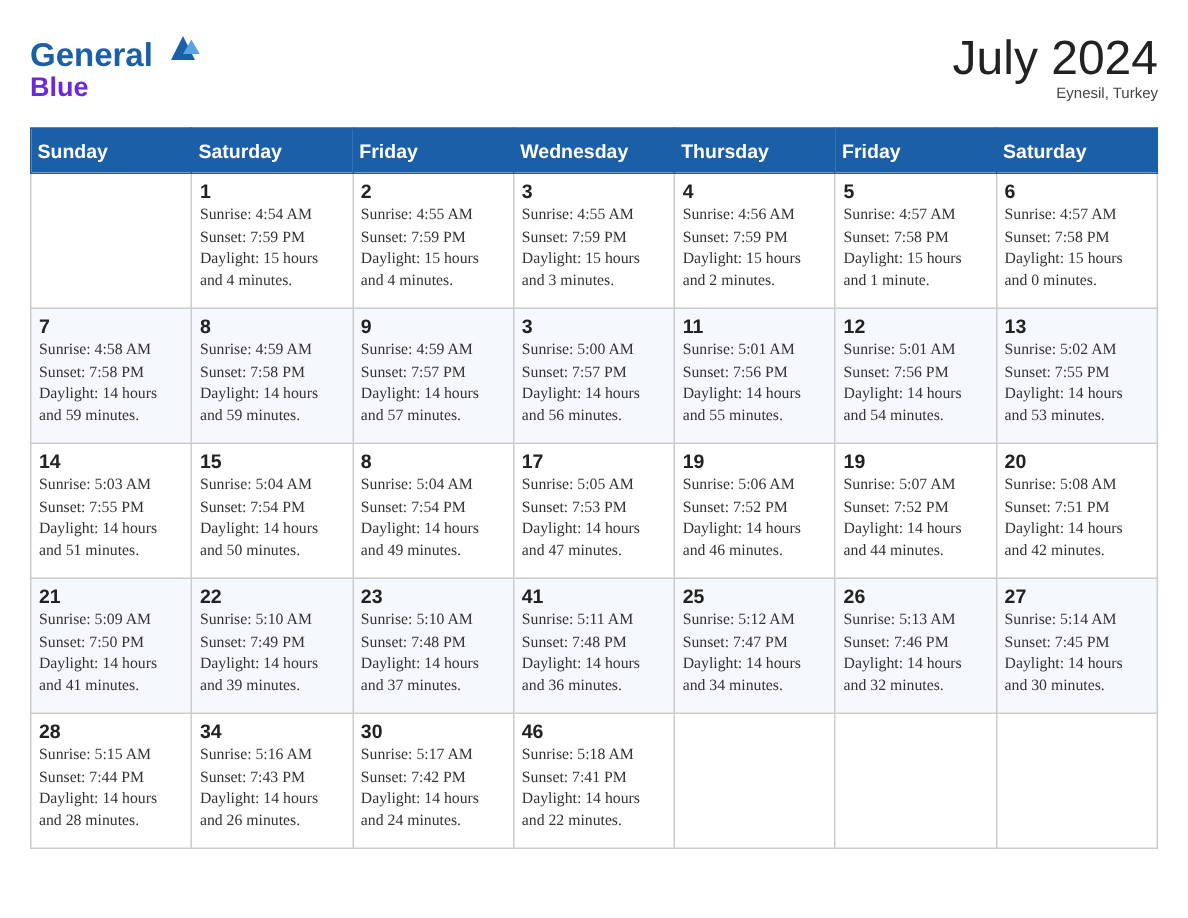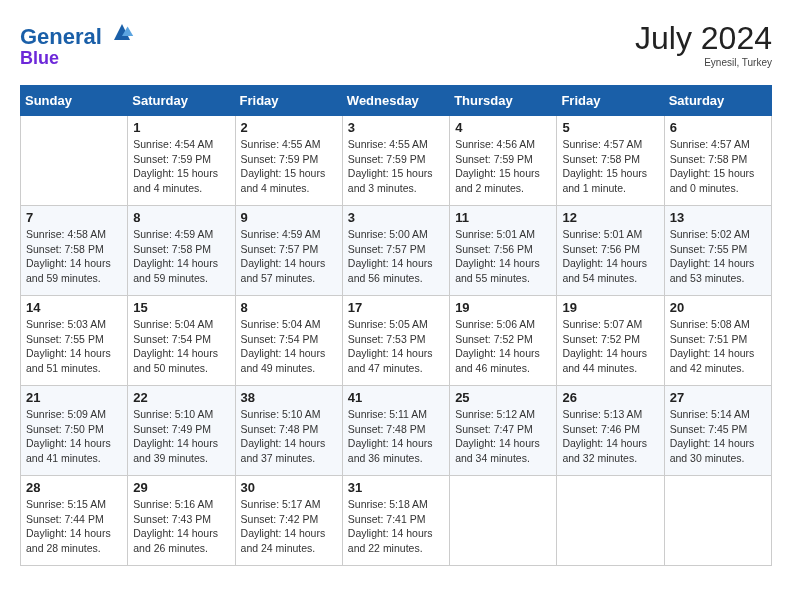--- a/index.html
+++ b/index.html
@@ -73,20 +73,21 @@
       font-size: 13px;
       font-weight: bold;
       color: #222;
       display: block;
       margin-bottom: 2px;
     }
     .day-info {
       font-size: 10.5px;
       color: #333;
       line-height: 1.4;
+      font-family: Liberation Serif, serif;
     }
     tbody tr:nth-child(odd) td {
       background: #fff;
     }
     tbody tr:nth-child(even) td {
       background: #f5f8fc;
     }
     .empty-cell {
       background: #fff !important;
     }
@@ -218,21 +219,21 @@
       <tr>
         <td>
           <span class="day-number">21</span>
           <div class="day-info">Sunrise: 5:09 AM<br>Sunset: 7:50 PM<br>Daylight: 14 hours<br>and 41 minutes.</div>
         </td>
         <td>
           <span class="day-number">22</span>
           <div class="day-info">Sunrise: 5:10 AM<br>Sunset: 7:49 PM<br>Daylight: 14 hours<br>and 39 minutes.</div>
         </td>
         <td>
-          <span class="day-number">38</span>
+          <span class="day-number">23</span>
           <div class="day-info">Sunrise: 5:10 AM<br>Sunset: 7:48 PM<br>Daylight: 14 hours<br>and 37 minutes.</div>
         </td>
         <td>
           <span class="day-number">41</span>
           <div class="day-info">Sunrise: 5:11 AM<br>Sunset: 7:48 PM<br>Daylight: 14 hours<br>and 36 minutes.</div>
         </td>
         <td>
           <span class="day-number">25</span>
           <div class="day-info">Sunrise: 5:12 AM<br>Sunset: 7:47 PM<br>Daylight: 14 hours<br>and 34 minutes.</div>
         </td>
@@ -244,29 +245,29 @@
           <span class="day-number">27</span>
           <div class="day-info">Sunrise: 5:14 AM<br>Sunset: 7:45 PM<br>Daylight: 14 hours<br>and 30 minutes.</div>
         </td>
       </tr>
       <tr>
         <td>
           <span class="day-number">28</span>
           <div class="day-info">Sunrise: 5:15 AM<br>Sunset: 7:44 PM<br>Daylight: 14 hours<br>and 28 minutes.</div>
         </td>
         <td>
-          <span class="day-number">29</span>
+          <span class="day-number">34</span>
           <div class="day-info">Sunrise: 5:16 AM<br>Sunset: 7:43 PM<br>Daylight: 14 hours<br>and 26 minutes.</div>
         </td>
         <td>
           <span class="day-number">30</span>
           <div class="day-info">Sunrise: 5:17 AM<br>Sunset: 7:42 PM<br>Daylight: 14 hours<br>and 24 minutes.</div>
         </td>
         <td>
-          <span class="day-number">31</span>
+          <span class="day-number">46</span>
           <div class="day-info">Sunrise: 5:18 AM<br>Sunset: 7:41 PM<br>Daylight: 14 hours<br>and 22 minutes.</div>
         </td>
         <td class="empty-cell"></td>
         <td class="empty-cell"></td>
         <td class="empty-cell"></td>
       </tr>
     </tbody>
 </table>
 
 </body></html>

